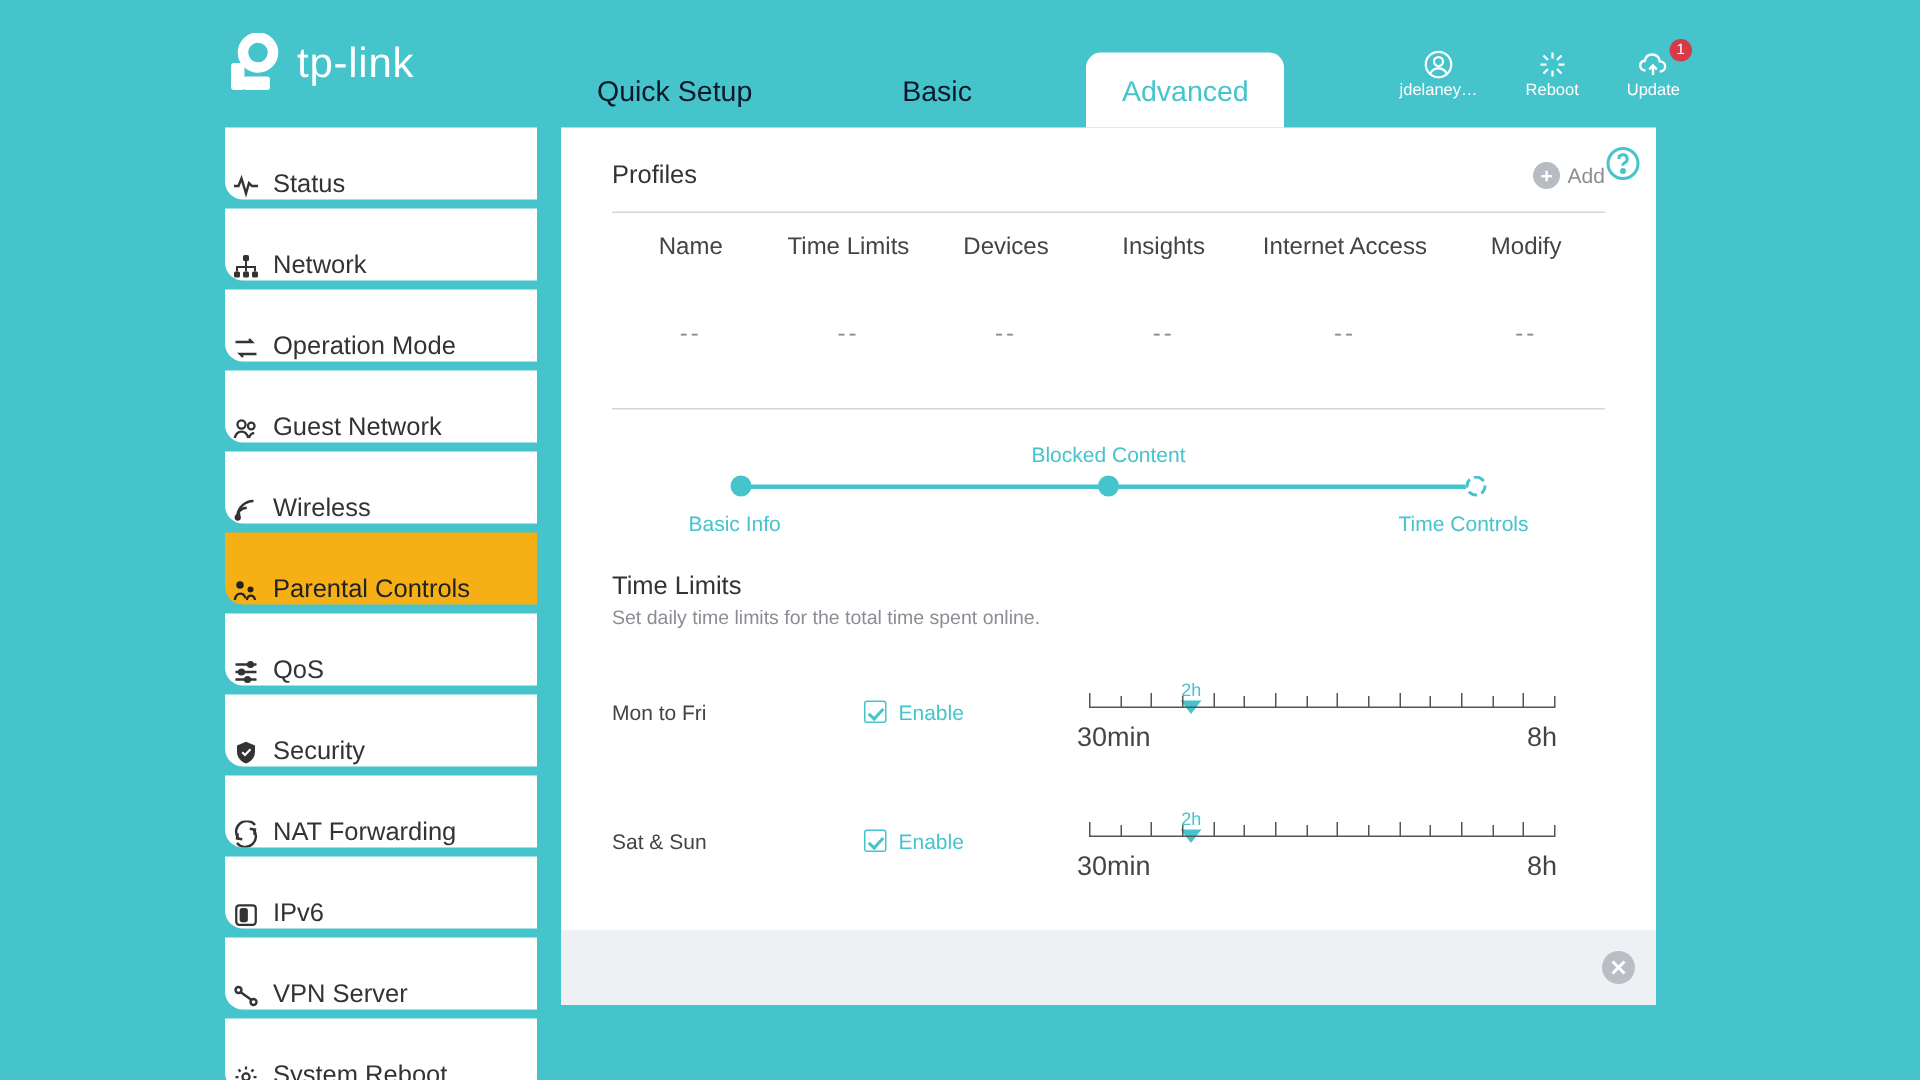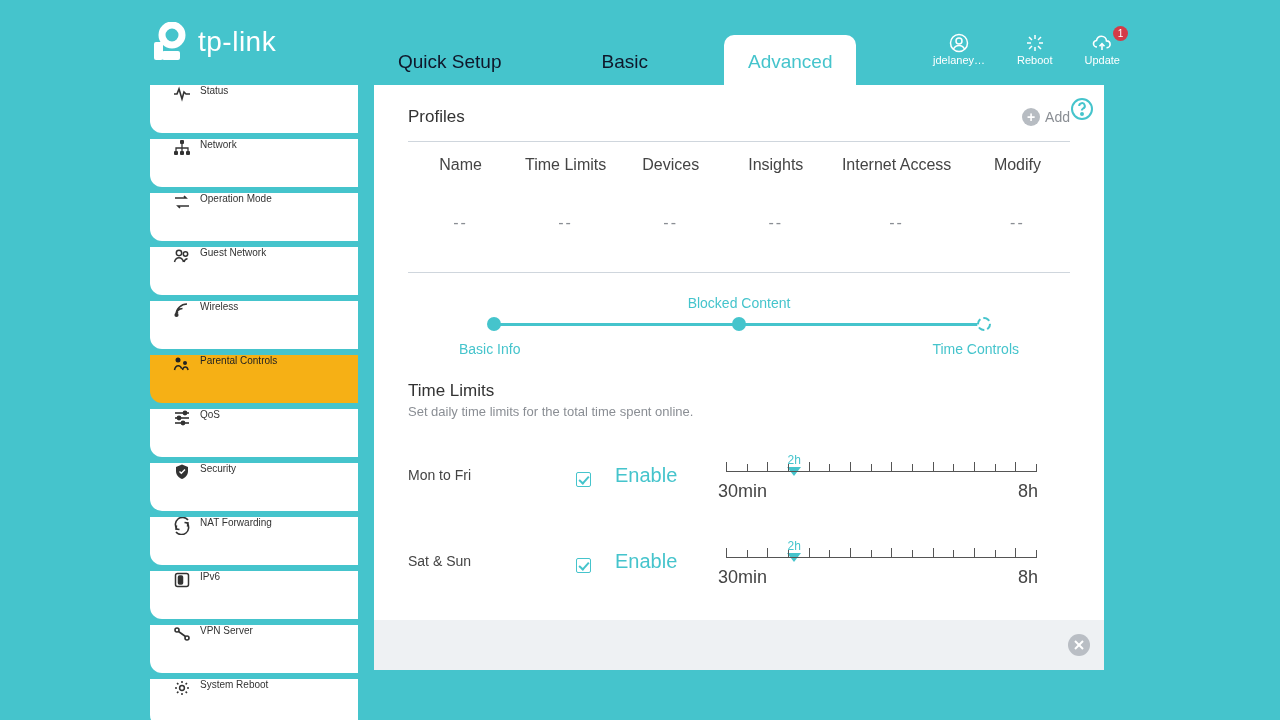--- a/index.html
+++ b/index.html
@@ -23,21 +23,21 @@
   .tabs{position:absolute;left:374px;bottom:0;display:flex;gap:52px;align-items:flex-end}
   .tab{padding:16px 24px 12px;color:#0f172a;font-size:19px;cursor:pointer}
   .tab.active{background:#fff;color:var(--teal);border-radius:10px 10px 0 0}
   .hdr-right{position:absolute;right:160px;top:32px;display:flex;gap:32px;color:#fff}
   .hdr-item{display:flex;flex-direction:column;align-items:center;font-size:11px;cursor:pointer;position:relative}
   .hdr-item .ico{height:22px;display:flex;align-items:center;justify-content:center}
   .badge{position:absolute;top:-6px;right:-8px;background:#d43b47;color:#fff;border-radius:50%;width:15px;height:15px;font-size:10px;display:flex;align-items:center;justify-content:center}
 
   
   .side{position:absolute;left:150px;top:var(--header-h);width:208px;display:flex;flex-direction:column;gap:6px}
-  .sitem{background:#fff;border-radius:0 0 0 12px;display:flex;align-items:flex-start;height:48px;padding-left:18px;color:#333;font-size:10px;cursor:pointer}
+  .sitem{background:#fff;border-radius:0 0 0 12px;display:flex;align-items:flex-end;height:48px;color:#333;font-size:17px;cursor:pointer}
   .sitem.active{background:var(--accent);color:#222}
   .sitem .sic{width:28px;display:flex;align-items:center;justify-content:center}
   .sitem span.lbl{margin-left:4px}
 
   
   .main{position:absolute;left:374px;top:var(--header-h);width:730px;height:585px;background:#fff;border-radius:0 0 0 0;overflow:hidden}
   .pad{padding:22px 34px 0}
   .title-row{display:flex;align-items:center;justify-content:space-between}
   .title-row h2{font-size:17px;font-weight:400;margin:0;color:#333}
   .add{display:flex;align-items:center;color:#8a8e94;font-size:14px;gap:5px;cursor:pointer}
@@ -63,21 +63,21 @@
   .stepper-labels{display:flex;justify-content:space-between;color:#444;font-size:14px;margin-top:10px}
   .stepper-labels span{color:var(--teal)}
 
   
   h3.sec{font-size:17px;font-weight:400;color:#333;margin:24px 0 3px}
   p.desc{margin:0;color:#8a8e94;font-size:13px}
 
   
   .tl-row{display:flex;align-items:center;margin-top:26px}
   .tl-label{width:168px;font-size:14px;color:#444}
-  .enable{display:flex;align-items:flex-end;gap:24px;color:var(--teal);font-size:20px;width:130px;cursor:pointer}
+  .enable{display:flex;align-items:flex-start;gap:8px;color:var(--teal);font-size:14px;width:130px;cursor:pointer}
   .chk{width:15px;height:15px;border:1.5px solid var(--teal);border-radius:2px;display:inline-flex;align-items:center;justify-content:center}
   .chk::after{content:"";width:8px;height:4px;border-left:2px solid var(--teal);border-bottom:2px solid var(--teal);transform:rotate(-48deg)}
 
   .slider{position:relative;width:310px;height:60px;margin-left:20px}
   .ticks{position:absolute;left:0;right:0;top:26px;height:10px;border-top:1px solid #555}
   .ticks span{position:absolute;top:-8px;width:1px;height:8px;background:#555}
   .marker{position:absolute;top:8px;transform:translateX(-50%);text-align:center;color:var(--teal);font-size:12px}
   .marker .arrow{width:0;height:0;border-left:7px solid transparent;border-right:7px solid transparent;border-top:9px solid var(--teal);margin:0 auto 1px}
   .slider .min,.slider .max{position:absolute;top:36px;font-size:18px;color:#444}
   .slider .min{left:-8px}

